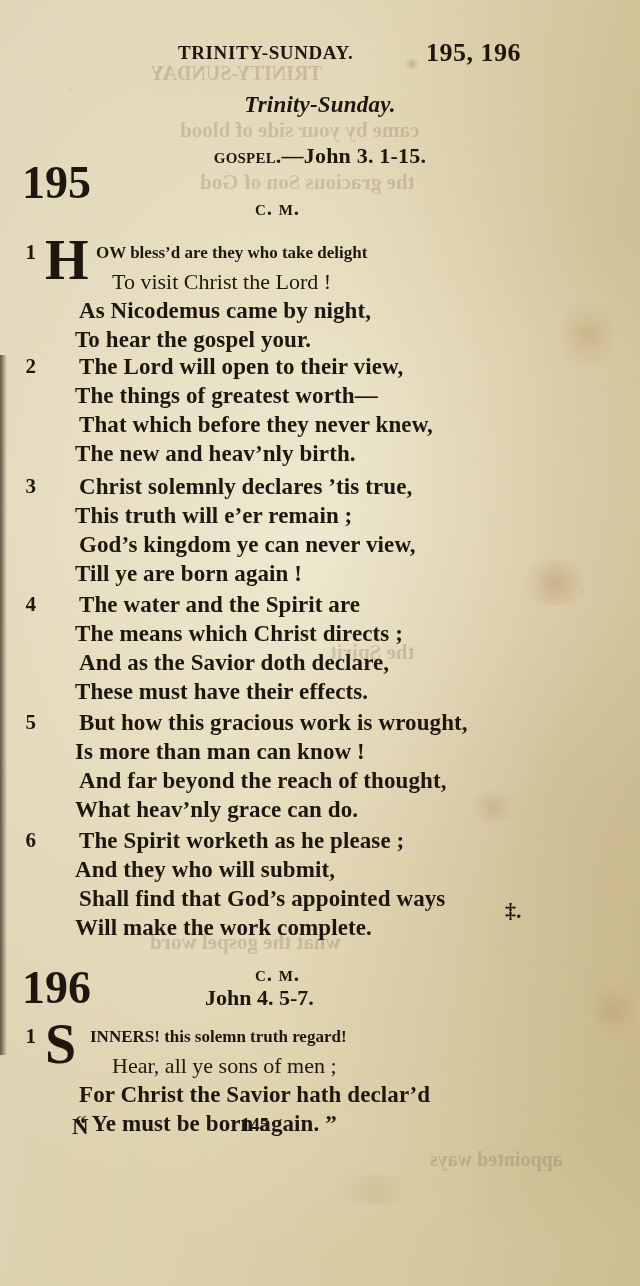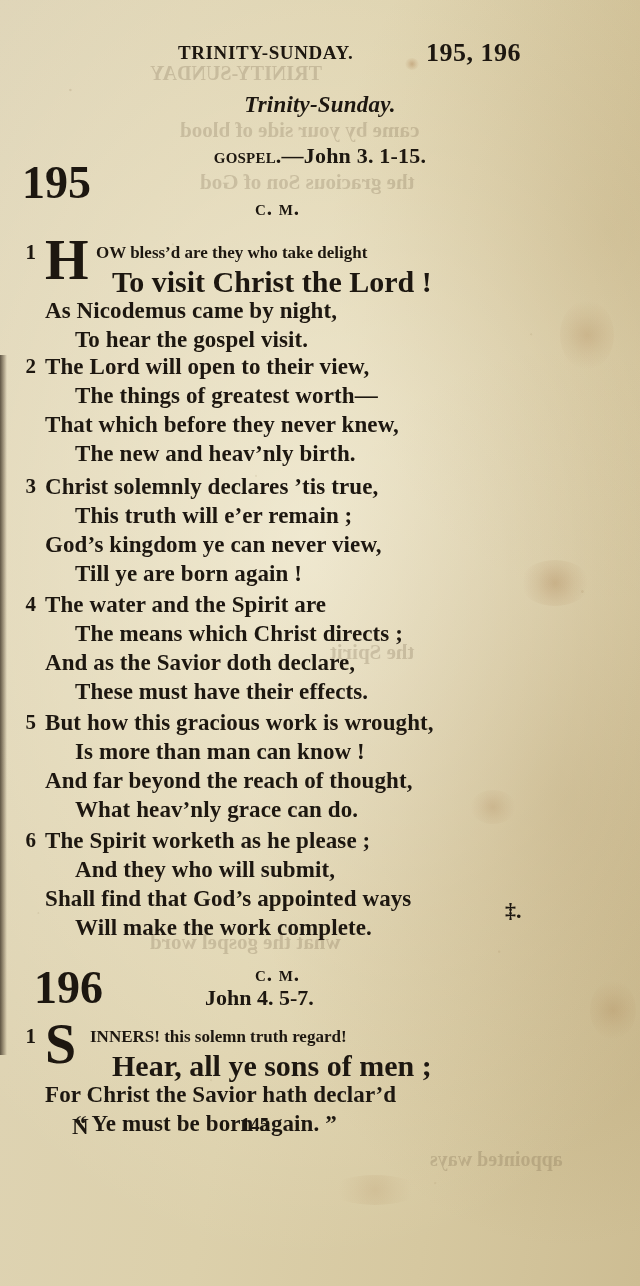--- a/index.html
+++ b/index.html
@@ -132,21 +132,21 @@
   }
   .scripture .sc::first-letter { font-size: 1.12em; }
 
   .hymn-num {
     font-size: 46px;
     font-weight: 700;
     letter-spacing: 0px;
     line-height: 1;
   }
   #hymn195-num { left: 22px; top: 160px; }
-  #hymn196-num { left: 34px; top: 965px; }
+  #hymn196-num { left: 22px; top: 965px; }
 
   .meter {
     font-size: 21px;
     font-weight: 700;
     letter-spacing: 0.8px;
     font-variant: small-caps;
     text-transform: lowercase;
   }
   .meter::first-letter { font-size: 1.0em; }
   #meter195 { left: 255px; top: 196px; }
@@ -162,21 +162,21 @@
     font-size: 21px;
     font-weight: 700;
   }
   .vline {
     font-size: 23px;
     font-weight: 600;
     line-height: 29px;
     letter-spacing: 0.1px;
     white-space: nowrap;
   }
-  .vline.a { padding-left: 45px; }
+  .vline.a { padding-left: 45px; margin-left: 34px; }
   .vline.b { padding-left: 75px; }
 
   
   .dropcap-row { position: relative; height: 58px; }
   .dropcap {
     position: absolute;
     left: 45px; top: -4px;
     font-size: 56px;
     font-weight: 700;
     line-height: 52px;
@@ -185,22 +185,22 @@
     position: absolute;
     top: 0;
     font-size: 17px;
     font-weight: 600;
     line-height: 29px;
     white-space: nowrap;
   }
   .dc-l2 {
     position: absolute;
     top: 29px;
-    font-size: 30px;
-    font-weight: 700;
+    font-size: 22px;
+    font-weight: 400;
     line-height: 29px;
     white-space: nowrap;
   }
 
   .end-mark {
     position: absolute;
     left: 505px; top: 898px;
     font-size: 22px;
     font-weight: 700;
   }
@@ -256,21 +256,21 @@
   <div class="abs meter" id="meter195">C. M.</div>
 
   <div class="stanza" style="top:238px;">
     <div class="vnum" style="top:2px;">1</div>
     <div class="dropcap-row">
       <span class="dropcap">H</span>
       <span class="dc-l1" style="left:96px;">OW  bless’d are they  who take delight</span>
       <span class="dc-l2" style="left:112px;">To visit Christ the  Lord !</span>
     </div>
     <div class="vline a">As Nicodemus came by night,</div>
-    <div class="vline b">To hear the gospel visit.</div>
+    <div class="vline b">To hear the gospel your.</div>
   </div>
 
   <div class="stanza" style="top:352px;">
     <div class="vnum" style="top:2px;">2</div>
     <div class="vline a">The Lord will open to their view,</div>
     <div class="vline b">The things of greatest worth—</div>
     <div class="vline a">That which before they never knew,</div>
     <div class="vline b">The new and heav’nly birth.</div>
   </div>
 

